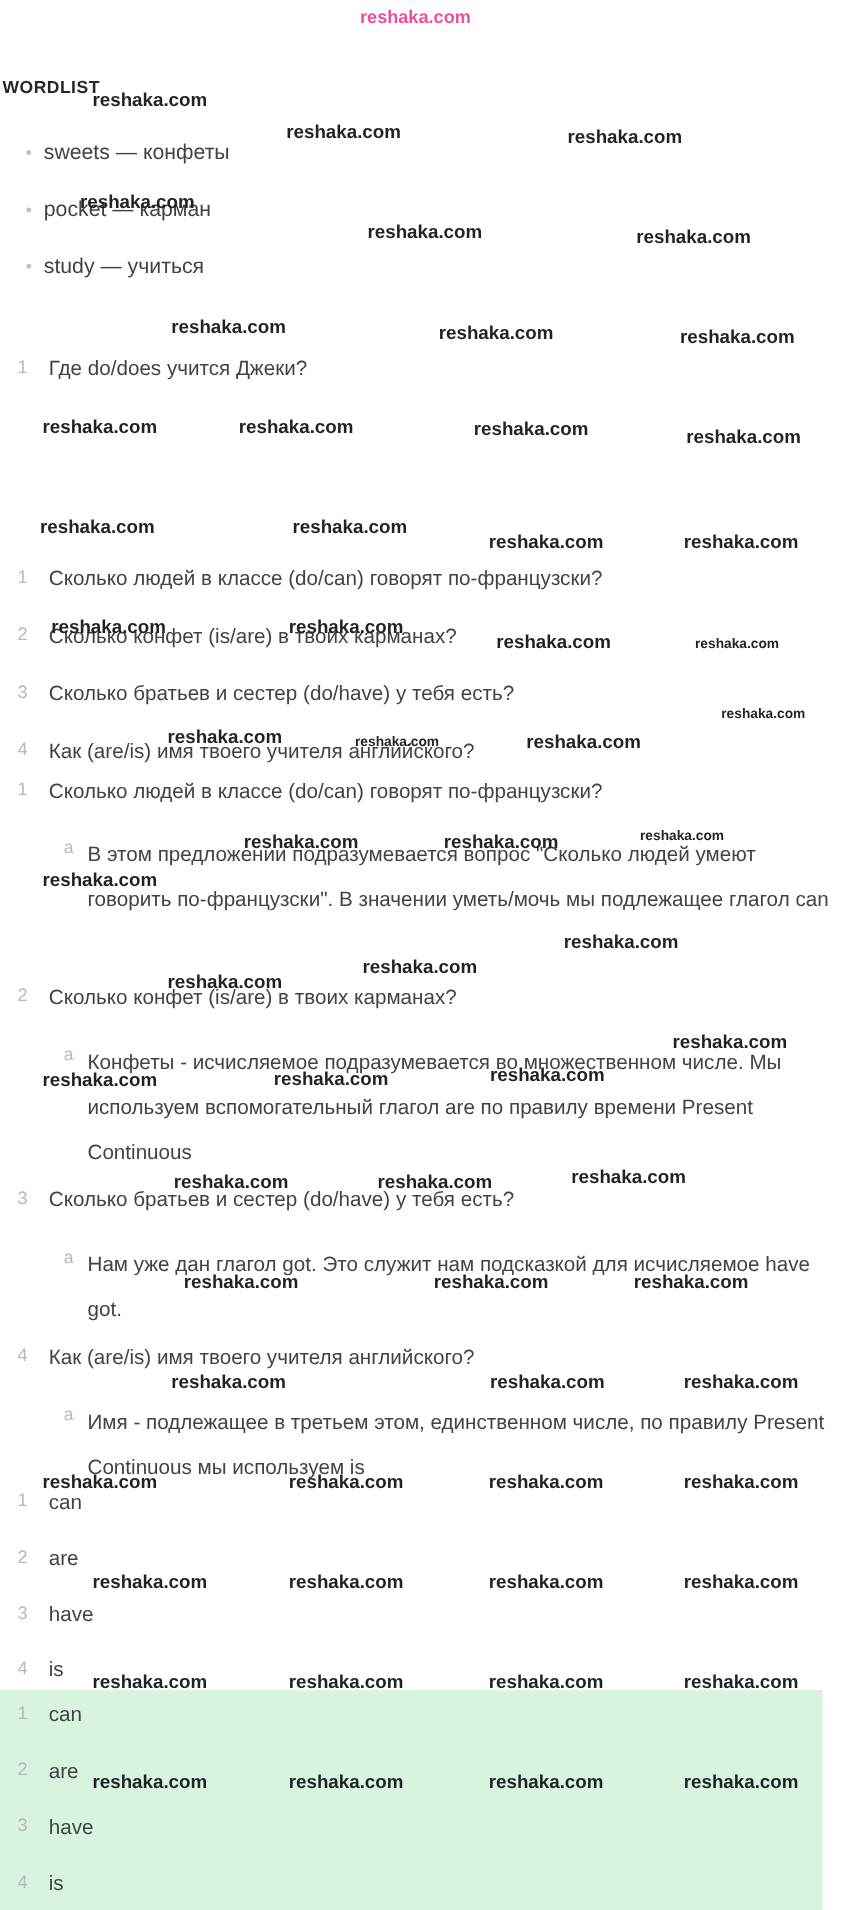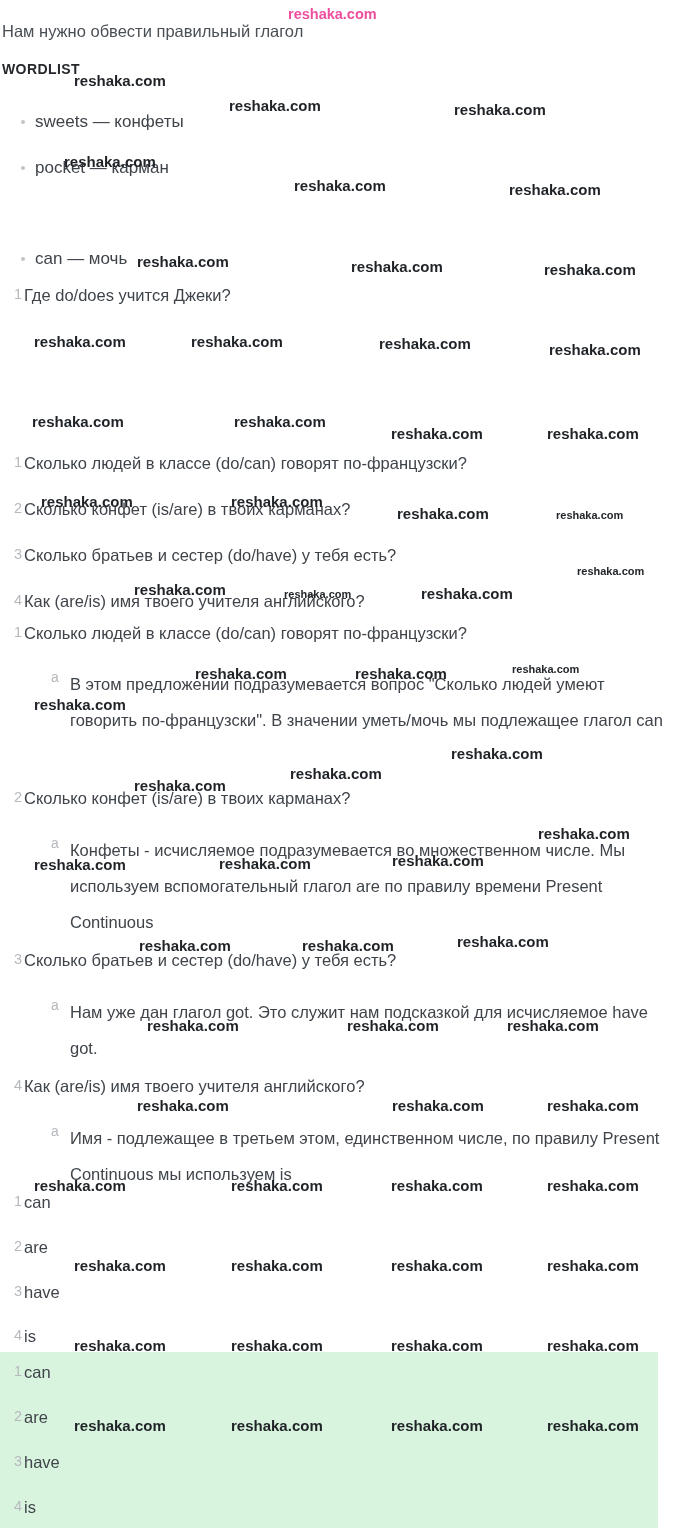--- a/index.html
+++ b/index.html
@@ -49,21 +49,21 @@
     width: 4px; height: 4px; border-radius: 50%;
     background: #c0c4c8;
   }
   .bullet-item .t { display: block; margin-left: 35px; font-size: 17px; }
 
   .q-item { position: absolute; left: 0; right: 16px; z-index: 1; }
   .q-item .n {
     position: absolute; left: 14px; top: 2px;
     font-size: 14.5px; color: var(--muted, #b5b9bd);
   }
-  .q-item .t { display: block; margin-left: 24px; font-size: 16.5px; line-height: 23px; }
+  .q-item .t { display: block; margin-left: 39px; font-size: 16.5px; line-height: 23px; }
 
   .para {
     position: absolute; left: 1px; width: 650px; z-index: 1;
     font-size: 16.5px; line-height: 35.5px;
   }
 
   .ans { position: absolute; left: 0; right: 16px; z-index: 1; }
   .ans .a-label {
     position: absolute; left: 51px; top: 3px;
     font-size: 14px; color: var(--muted, #b5b9bd);
@@ -137,35 +137,34 @@
       <span class="wm" style="left: 74px; top: 1337px;">reshaka.com</span>
       <span class="wm" style="left: 231px; top: 1337px;">reshaka.com</span>
       <span class="wm" style="left: 391px; top: 1337px;">reshaka.com</span>
       <span class="wm" style="left: 547px; top: 1337px;">reshaka.com</span>
       <span class="wm" style="left: 74px; top: 1417px;">reshaka.com</span>
       <span class="wm" style="left: 231px; top: 1417px;">reshaka.com</span>
       <span class="wm" style="left: 391px; top: 1417px;">reshaka.com</span>
       <span class="wm" style="left: 547px; top: 1417px;">reshaka.com</span>
     </div>
 
-  <div class="intro" style="top:22px">Нам нужно обвести правильный глагол</div>
 
   <div class="wl-heading" style="top:61px">WORDLIST</div>
 
   <div class="bullet-item" style="top:112px">
     <span class="dot"></span>
     <span class="t">sweets — конфеты</span>
   </div>
   <div class="bullet-item" style="top:158px">
     <span class="dot"></span>
     <span class="t">pocket — карман</span>
   </div>
-  <div class="bullet-item" style="top:249px">
+  <div class="bullet-item" style="top:203px">
     <span class="dot"></span>
-    <span class="t">can — мочь</span>
+    <span class="t">study — учиться</span>
   </div>
 
   <div class="q-item" style="top:284px">
     <span class="n">1</span>
     <span class="t">Где do/does учится Джеки?</span>
   </div>
 
 
   <div class="q-item" style="top:452px">
     <span class="n">1</span>

